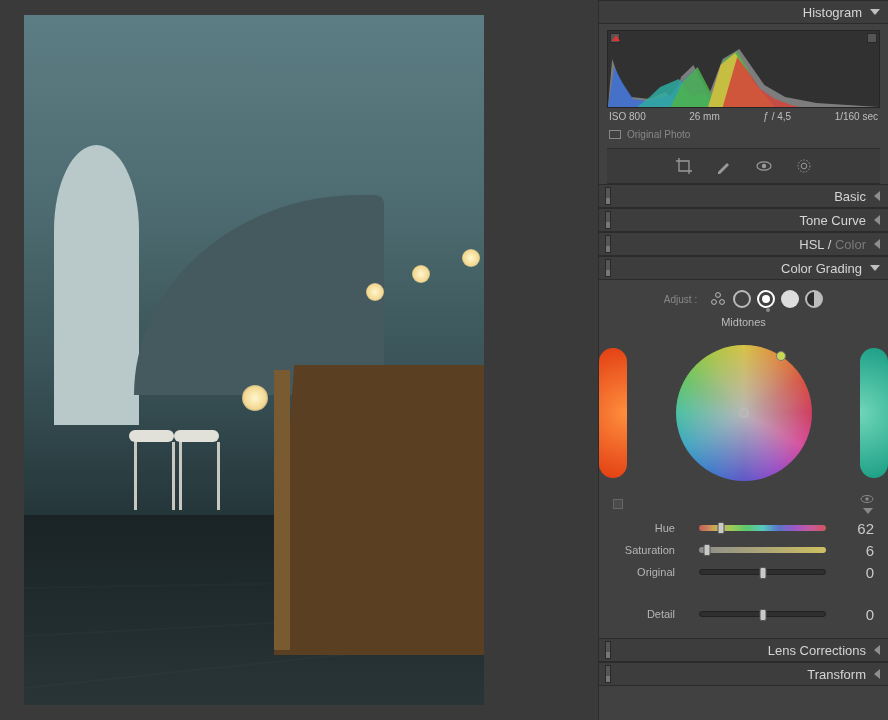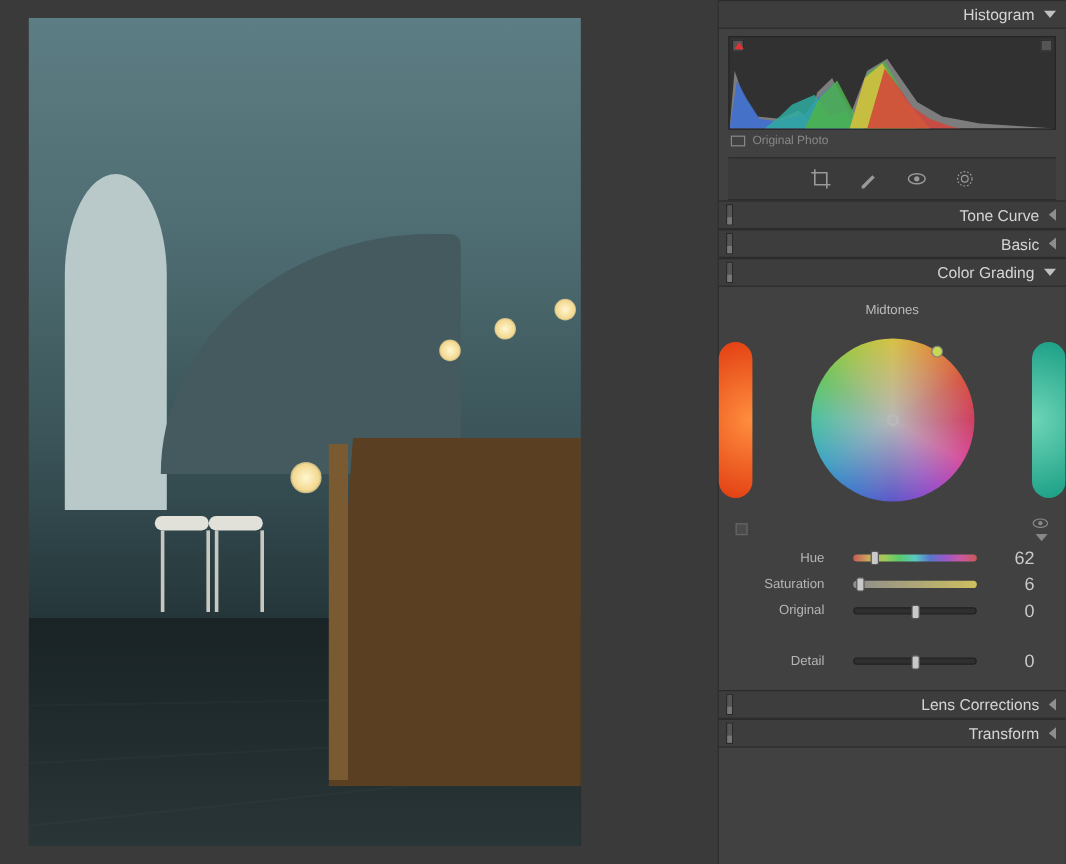--- a/index.html
+++ b/index.html
@@ -121,21 +121,21 @@
       #d13b5e,#d84b9e,#9a4bc8,#5c55c9,#3f7acc,#3ea5c3,#49c1a2,#69c562,#a6c746,#d7c243,#e08b3e,#d8533f,#d13b5e);
     position:relative;
   }
   .wheel::after{content:"";position:absolute;inset:0;border-radius:50%;
     background:radial-gradient(circle,#b7b7b7 0%,rgba(183,183,183,0.0)72%);
   }
   .wheel-center{position:absolute;left:50%;top:50%;width:10px;height:10px;border:2px solid #f2f2f2;border-radius:50%;transform:translate(-50%,-50%);}
   .wheel-handle{position:absolute;width:10px;height:10px;border-radius:50%;background:#c8d954;border:1px solid #777;}
   .eye-row{display:flex;align-items:center;justify-content:space-between;margin-top:6px;padding:0 0;}
   .swatch{width:10px;height:10px;border:1px solid #666;background:#4b4b4b;}
-  .slider-row{display:flex;align-items:center;gap:24px;margin:6px 12px;height:16px;}
+  .slider-row{display:flex;align-items:center;gap:24px;margin:6px 0;height:16px;}
   .slider-label{width:62px;text-align:right;color:#b5b5b5;font-size:11px;}
   .slider-track{flex:1;height:6px;border-radius:3px;position:relative;cursor:pointer;}
   .slider-thumb{position:absolute;top:-3px;width:7px;height:12px;background:#c9c9c9;border:1px solid #555;border-radius:2px;transform:translateX(-50%);}
   .slider-val{width:24px;text-align:right;color:#c9c9c9;font-size:15px;}
   .hue-grad{background:linear-gradient(90deg,#c95959,#c9aa59,#a3c959,#59c96b,#59c9c2,#5976c9,#9a59c9,#c9599e,#c95959);}
   .sat-grad{background:linear-gradient(90deg,#8d8d8d,#cdbf60);}
   .plain-track{background:#2f2f2f;border:1px solid #222;}
   .spacer{height:14px;}
 </style>
 </head>
@@ -174,20 +174,26 @@
       <div class="hist-clip right"></div>
       <svg class="hist-svg" viewBox="0 0 260 70" preserveAspectRatio="none">
         <path d="M0,70 L4,22 L10,40 L22,60 L40,62 L55,55 L64,64 L70,40 L82,28 L96,60 L110,22 L126,12 L138,30 L150,48 L170,60 L200,66 L230,68 L260,70 Z" fill="#7d7d7d"></path>
         <path d="M0,70 L6,30 L14,46 L24,62 L38,64 L60,58 L70,45 L84,32 L100,62 L108,70 Z" fill="#3b6fd6" opacity="0.85"></path>
         <path d="M28,70 L40,60 L50,50 L68,42 L80,60 L92,56 L100,65 L108,70 Z" fill="#2faaa0" opacity="0.85"></path>
         <path d="M60,70 L72,44 L86,30 L100,58 L110,24 L124,14 L134,32 L142,50 L150,70 Z" fill="#4fb24b" opacity="0.85"></path>
         <path d="M96,70 L108,28 L122,16 L132,32 L140,46 L152,60 L160,70 Z" fill="#d9c23d" opacity="0.85"></path>
         <path d="M110,70 L124,20 L134,34 L146,52 L160,62 L176,68 L184,70 Z" fill="#d1443b" opacity="0.85"></path>
       </svg>
     </div>
+    <div class="hist-meta">
+      <span>ISO 800</span>
+      <span>26 mm</span>
+      <span>ƒ / 4,5</span>
+      <span>1/160 sec</span>
+    </div>
     <div class="orig">
       <span class="orig-box"></span>
       <span>Original Photo</span>
     </div>
   </div>
 
   <div class="toolstrip">
     <div class="ts-btn">
       <svg viewBox="0 0 18 18" width="18" height="18">
           <path d="M4 1v13h13M1 4h13v13" stroke="#9a9a9a" stroke-width="1.3" fill="none"></path>
@@ -209,40 +215,63 @@
           <circle cx="9" cy="9" r="6" stroke="#9a9a9a" stroke-width="1" fill="none" stroke-dasharray="1.5 1.5"></circle>
           <circle cx="9" cy="9" r="2.8" stroke="#9a9a9a" stroke-width="1" fill="none"></circle>
         </svg>
     </div>
   </div>
 
   <div class="panel-header">
     <div class="panel-left">
         <span class="switch"></span>
       </div>
+    <span class="ph-label">Basic</span>
+    <span class="tri"></span>
+  </div>
+  <div class="panel-header">
+    <div class="panel-left">
+        <span class="switch"></span>
+      </div>
     <span class="ph-label">Tone Curve</span>
     <span class="tri"></span>
   </div>
   <div class="panel-header">
     <div class="panel-left">
         <span class="switch"></span>
       </div>
-    <span class="ph-label">Basic</span>
+    <span class="ph-label"><span>HSL</span> / <span class="ph-sub">Color</span></span>
     <span class="tri"></span>
   </div>
 
   <div class="panel-header">
     <div class="panel-left">
         <span class="switch"></span>
       </div>
     <span class="ph-label">Color Grading</span>
     <span class="tri-down"></span>
   </div>
 
   <div class="cg-body">
+    <div class="cg-adjust">
+      <span class="adjust-label">Adjust :</span>
+      <div class="wbtn three">
+        <svg viewBox="0 0 16 16">
+            <circle cx="8" cy="4" r="2.4" stroke="#bbb" fill="none"></circle>
+            <circle cx="4" cy="11" r="2.4" stroke="#bbb" fill="none"></circle>
+            <circle cx="12" cy="11" r="2.4" stroke="#bbb" fill="none"></circle>
+          </svg>
+      </div>
+      <div class="wbtn ring"></div>
+      <div class="wbtn ring sel">
+          <span class="wbtn-dot"></span>
+        </div>
+      <div class="wbtn white"></div>
+      <div class="wbtn glob"></div>
+    </div>
     <div class="cg-mode">Midtones</div>
 
     <div class="wheel-wrap">
       <div class="edge-wheel left"></div>
       <div class="wheel">
         <div class="wheel-center"></div>
         <div class="wheel-handle" style="left:100px;top:6px;"></div>
       </div>
       <div class="edge-wheel right"></div>
     </div>

